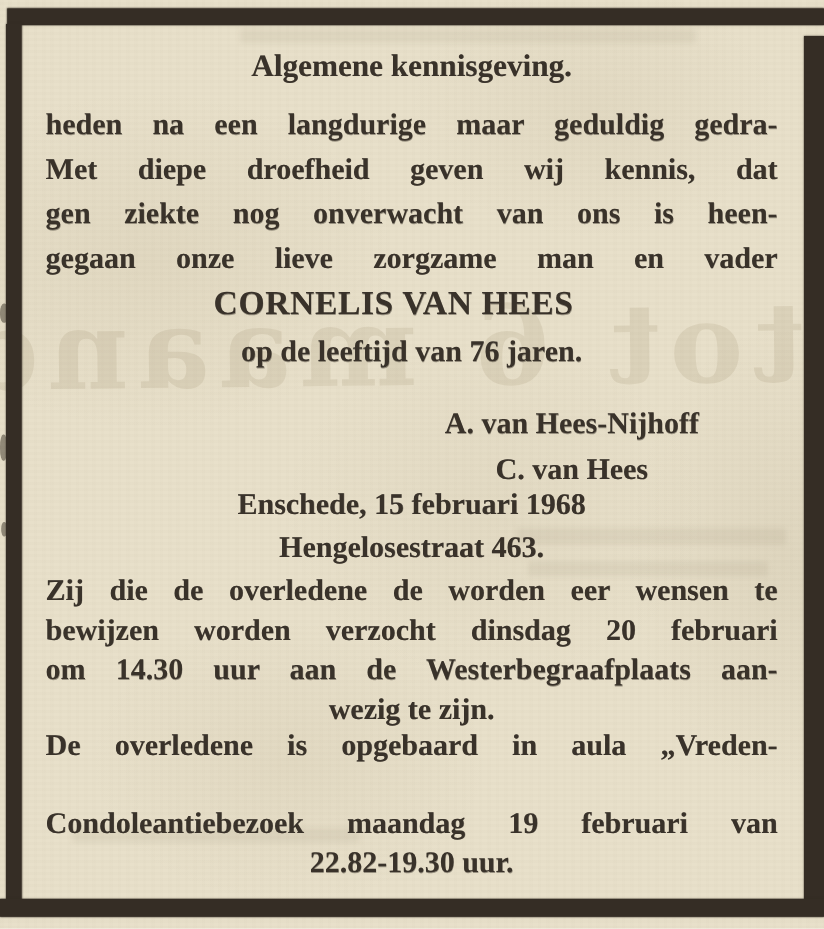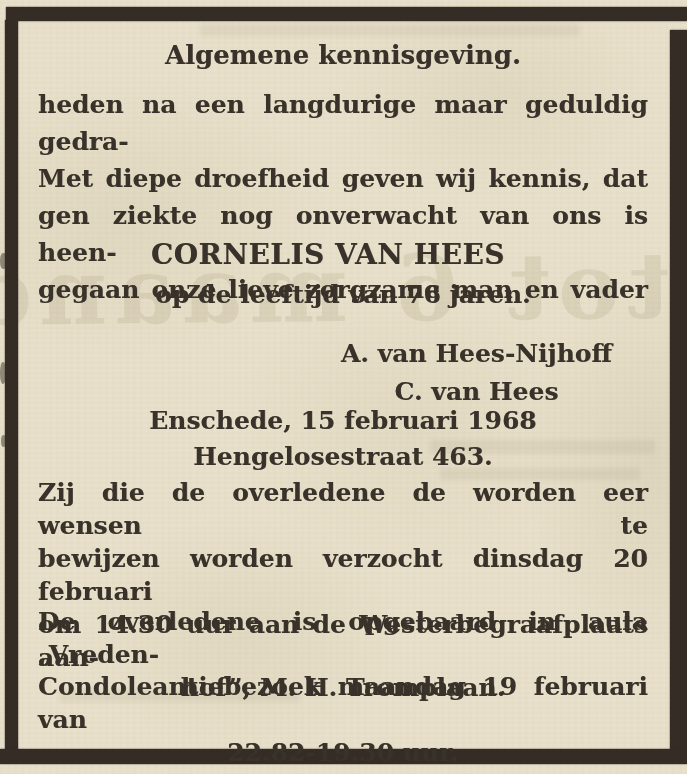--- a/index.html
+++ b/index.html
@@ -42,21 +42,21 @@
   .smudge{position:absolute;background:rgba(60,52,40,.5);border-radius:45%;}
   .sm1{left:0;top:253px;width:7px;height:16px;}
   .sm2{left:0;top:362px;width:6px;height:22px;}
   .sm3{left:1px;top:435px;width:5px;height:12px;}
   
   .content{
     position:absolute;left:38px;top:0;width:610px;
     font-weight:700;font-size:25px;color:#39322a;
     text-shadow:.3px .3px .5px rgba(57,50,42,.45);
   }
-  .abs{position:absolute;left:0;width:610px;}
+  .abs{position:absolute;left:0;width:610px;font-family:Liberation Serif, serif;}
   .title{top:40px;text-align:center;font-size:26px;}
   .para1{top:86px;line-height:37px;}
   .name{top:238px;text-align:center;font-size:28px;letter-spacing:.5px;padding-right:30px;width:580px;}
   .age{top:280px;}
   .sig{top:335px;left:267px;width:343px;line-height:38px;}
   .placeblock{top:403px;line-height:36px;}
   .para2{top:476px;line-height:33px;}
   .para3{top:605px;line-height:33px;}
   .para4{top:670px;line-height:33px;}
   .jline{text-align:justify;text-align-last:justify;}
@@ -103,25 +103,25 @@
 
     <div class="abs placeblock">
       <div class="lline">Enschede, 15 februari 1968</div>
       <div class="lline">Hengelosestraat 463.</div>
     </div>
 
     <div class="abs para2">
       <div class="jline">Zij die de overledene de worden eer wensen te</div>
       <div class="jline">bewijzen worden verzocht dinsdag 20 februari</div>
       <div class="jline">om 14.30 uur aan de Westerbegraafplaats aan-</div>
+      <div class="lline">wezig te zijn.</div>
     </div>
 
     <div class="abs para3">
       <div class="jline">De overledene is opgebaard in aula „Vreden-</div>
-      <div class="lline">hof”, M. H. Tromplaan.</div>
     </div>
 
     <div class="abs para4">
       <div class="jline">Condoleantiebezoek maandag 19 februari van</div>
       <div class="lline">22.82-19.30 uur.</div>
     </div>
 
   </div>
 </div>
 

